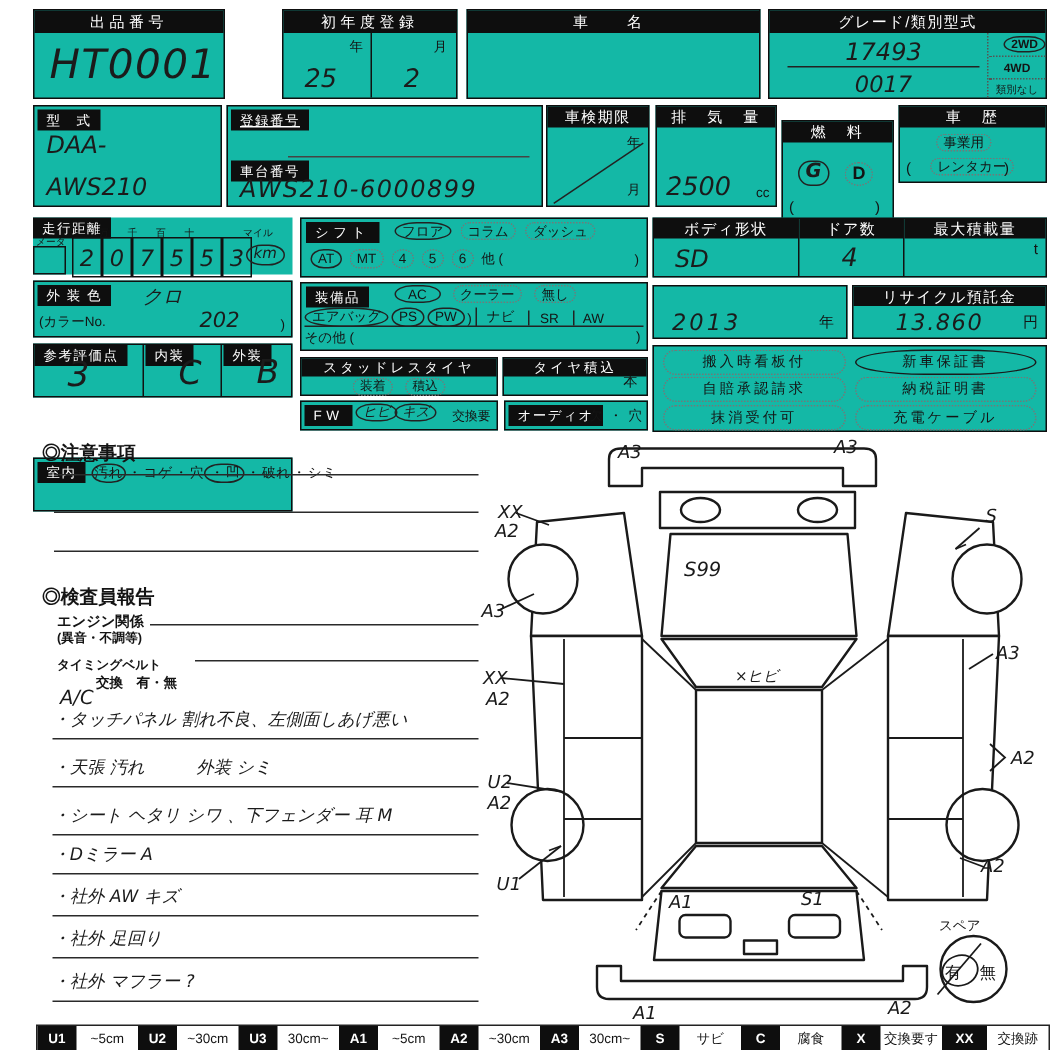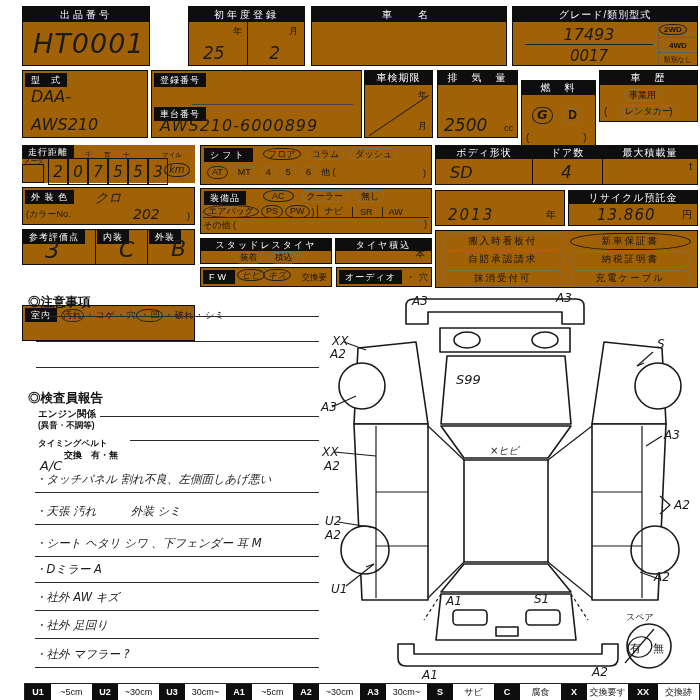--- a/index.html
+++ b/index.html
@@ -1,18 +1,18 @@
 <!DOCTYPE html>
 <html><head>
 <meta charset="utf-8">
 <style>
   html,body{margin:0;padding:0;background:#fff;}
   .sheet{position:relative;width:700px;height:700px;background:#fff;overflow:hidden;
          font-family:"Liberation Sans",sans-serif;color:#141414;}
-  .bx{position:absolute;border:1.6px solid #0e0e0e;background:#a16207;box-sizing:border-box;}
+  .bx{position:absolute;border:1.6px solid #0e0e0e;background:#14b8a6;box-sizing:border-box;}
   .nb{border:none;}
   .bh{background:#0e0e0e;color:#fff;display:flex;align-items:center;justify-content:center;
       font-size:10px;letter-spacing:3px;white-space:nowrap;}
   .bl{position:absolute;background:#0e0e0e;color:#fff;font-size:9px;letter-spacing:1px;
       padding:1px 6px;white-space:nowrap;line-height:12px;}
   .hw{font-family:"DejaVu Sans",sans-serif;font-style:italic;color:#1b1b1b;}
   .oval{border:1.6px solid #222;border-radius:50%/62%;padding:0 4px;display:inline-block;line-height:1.15;}
   .dotted{border:1.2px dotted #777;border-radius:10px;padding:0 4px;display:inline-block;line-height:1.15;}
   .pill{border:1.2px dotted #777;border-radius:10px;font-size:9.5px;letter-spacing:2px;
         display:flex;align-items:center;justify-content:center;}
@@ -52,38 +52,38 @@
     <span class="hw" style="position:absolute;right:24px;bottom:2px;font-size:17px;">2</span>
   </div>
 
   <div class="bx" style="left:311px;top:6px;width:196px;height:60px;">
     <div class="bh" style="height:15px;letter-spacing:8px;">車　名</div>
   </div>
 
   <div class="bx" style="left:512px;top:6px;width:186px;height:60px;">
     <div class="bh" style="height:15px;letter-spacing:1px;">グレード/類別型式</div>
     <div style="position:absolute;right:0;top:15px;bottom:0;width:38px;border-left:1.2px dotted #555;">
-      <div style="height:15px;display:flex;align-items:center;justify-content:flex-start;border-bottom:1.2px dotted #555;">
+      <div style="height:15px;display:flex;align-items:center;justify-content:flex-end;border-bottom:1.2px dotted #555;">
         <span class="oval" style="font-size:8px;font-weight:bold;">2WD</span>
       </div>
       <div style="height:14px;display:flex;align-items:center;justify-content:center;border-bottom:1.2px dotted #555;font-size:8px;font-weight:bold;">4WD</div>
       <div style="height:14px;display:flex;align-items:center;justify-content:center;font-size:7px;">類別なし</div>
     </div>
     <div class="hw" style="position:absolute;left:12px;top:18px;width:128px;text-align:center;font-size:16px;border-bottom:1.2px solid #222;">17493</div>
     <div class="hw" style="position:absolute;left:12px;top:40px;width:128px;text-align:center;font-size:15px;">0017</div>
   </div>
 
   <div class="bx" style="left:22px;top:70px;width:126px;height:68px;">
     <span class="bl" style="left:2px;top:2px;">型　式</span>
     <div class="hw" style="position:absolute;left:8px;top:16px;font-size:16px;">DAA-</div>
     <div class="hw" style="position:absolute;left:8px;bottom:3px;font-size:16px;">AWS210</div>
   </div>
 
   <div class="bx" style="left:151px;top:70px;width:211px;height:68px;">
-    <span class="bl" style="left:2px;top:2px;">登録番号</span>
+    <span class="bl" style="left:2px;top:2px;text-decoration:underline;">登録番号</span>
     <div style="position:absolute;left:40px;top:33px;right:8px;border-bottom:1px solid #444;"></div>
     <span class="bl" style="left:2px;top:36px;">車台番号</span>
     <div class="hw" style="position:absolute;left:8px;bottom:2px;font-size:16px;letter-spacing:1px;">AWS210-6000899</div>
   </div>
 
   <div class="bx" style="left:364px;top:70px;width:69px;height:68px;">
     <div class="bh" style="height:14px;letter-spacing:1px;">車検期限</div>
     <span style="position:absolute;right:5px;top:18px;font-size:9px;">年</span>
     <span style="position:absolute;right:5px;bottom:4px;font-size:9px;">月</span>
     <div style="position:absolute;left:-2px;top:44px;width:72px;border-top:1.4px solid #222;transform:rotate(-34deg);"></div>

